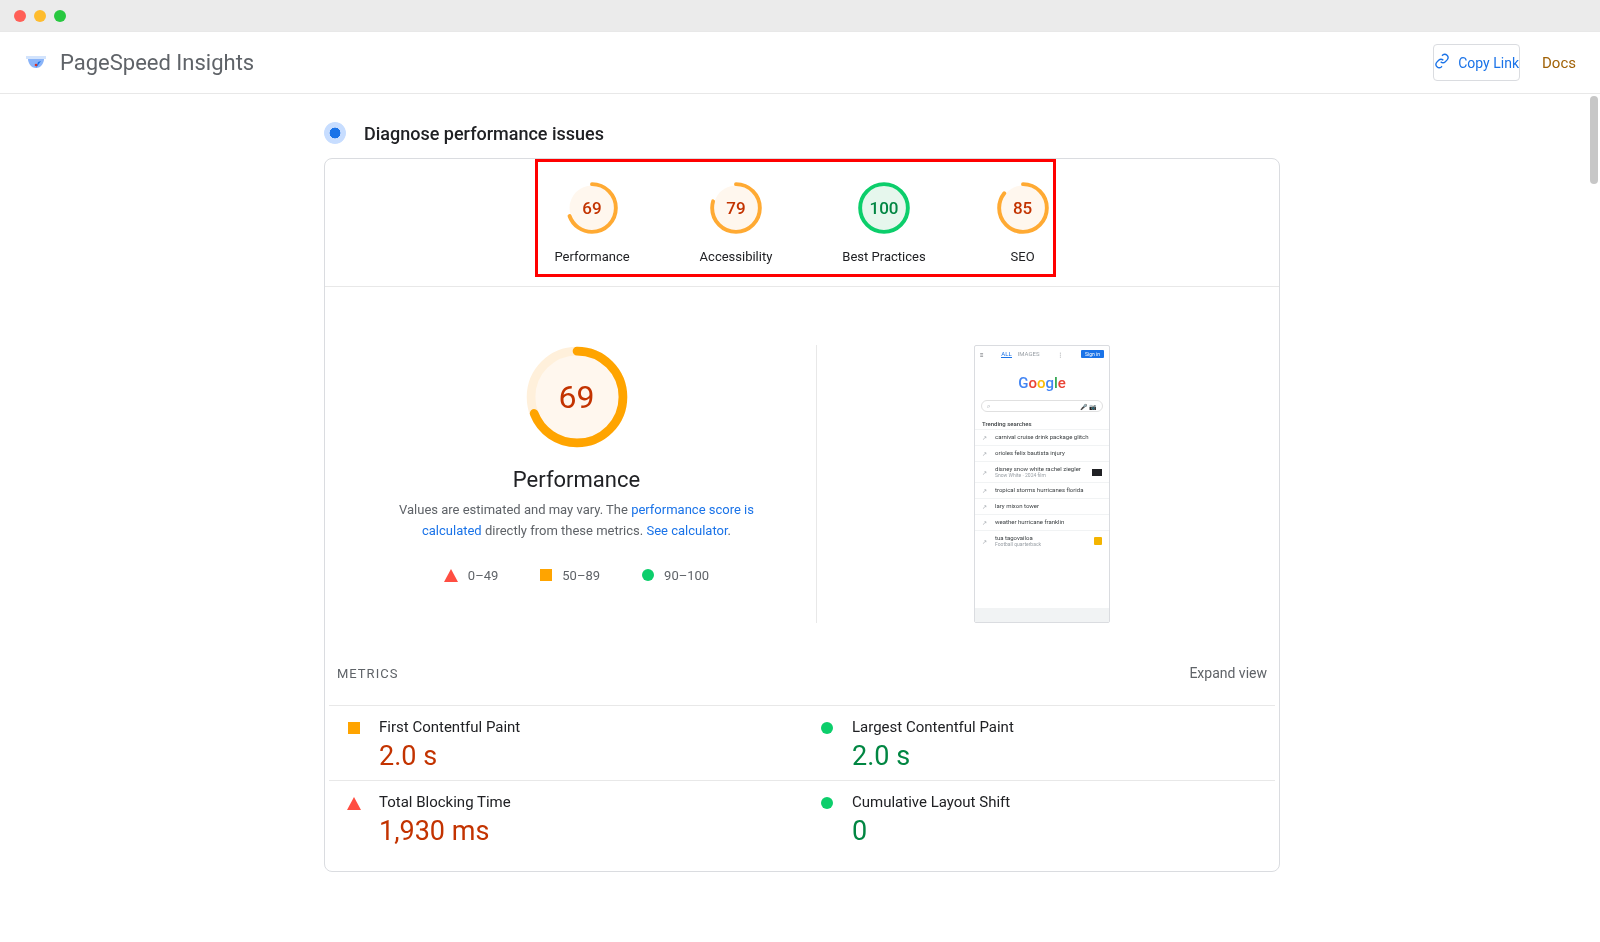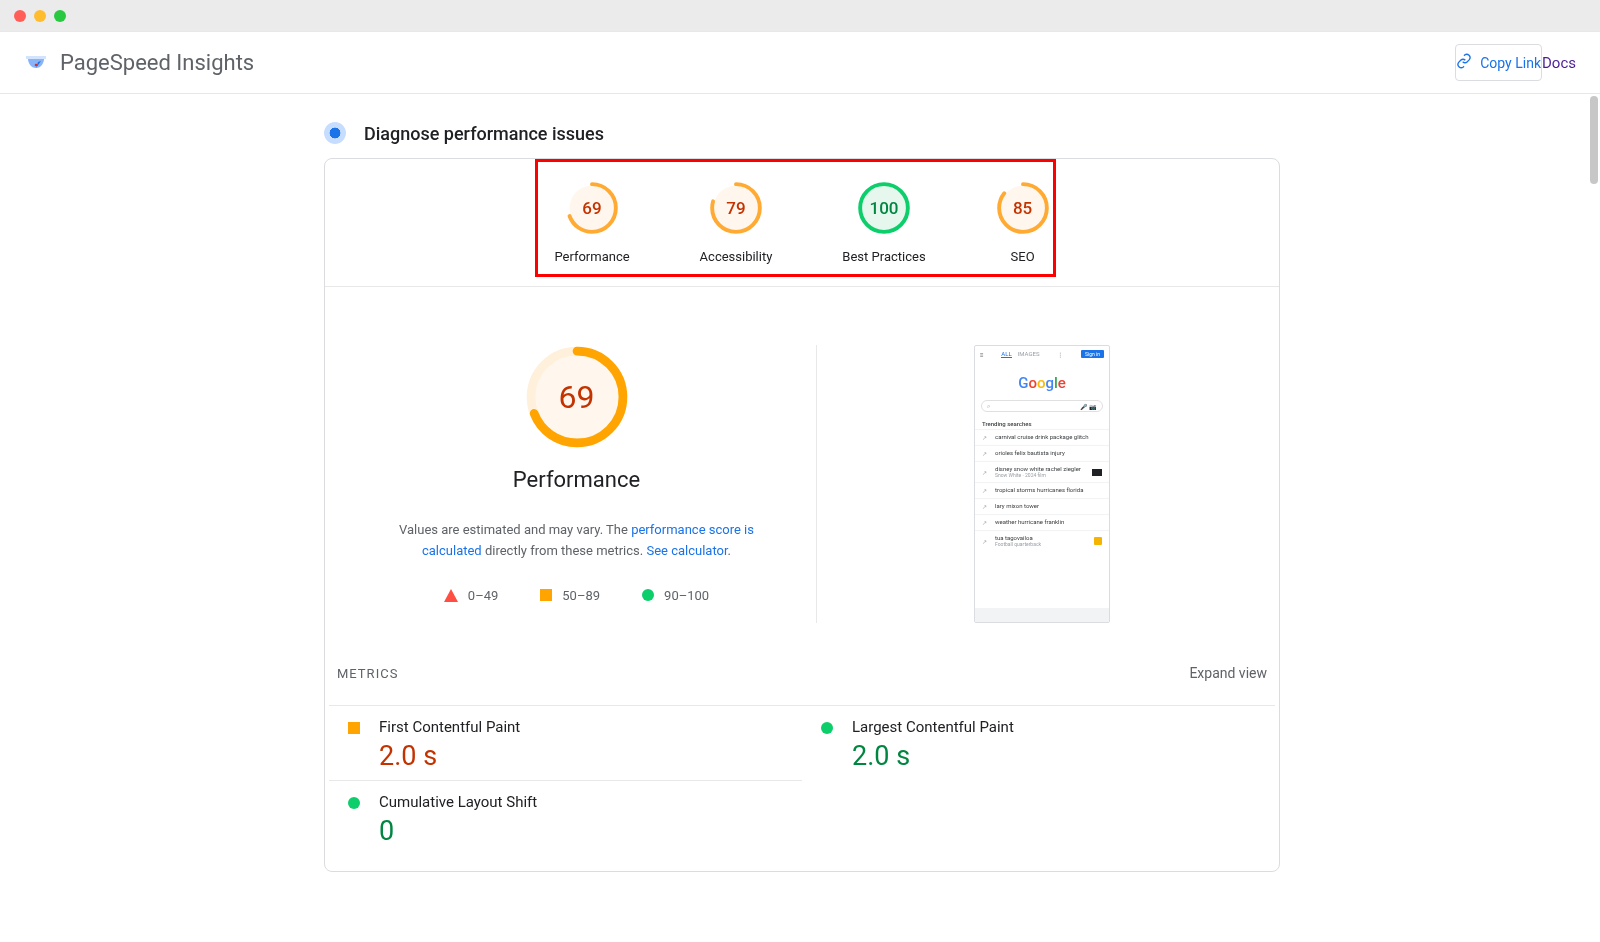--- a/index.html
+++ b/index.html
@@ -7,21 +7,21 @@
   .mac-bar{height:32px;background:#ebebeb;border-bottom:1px solid #e8e8e8;display:flex;align-items:center;padding:0 14px;gap:8px;}
   .mac-dot{width:12px;height:12px;border-radius:50%;}
   .mac-dot.r{background:#ff5f57;}
   .mac-dot.y{background:#febc2e;}
   .mac-dot.g{background:#28c840;}
   .top-header{display:flex;align-items:center;height:62px;padding:0 24px;border-bottom:1px solid #e8e8e8;}
   .logo-icon{width:24px;height:24px;margin-right:12px;}
   .app-title{font-size:22px;color:#5f6368;font-weight:400;text-align:right;}
   .spacer{flex:1;}
   .copy-btn{display:flex;align-items:center;gap:8px;border:1px solid #dadce0;color:#1a73e8;border-radius:4px;padding:8px 0;font-size:14px;background:#fff;cursor:pointer;}
-  .docs-link{color:#4c1d95;font-size:15px;text-decoration:none;}
+  .docs-link{color:#a16207;font-size:15px;margin-left:22px;text-decoration:none;}
   .content{width:960px;margin:0 auto;padding-left:4px;}
   .tabs{display:flex;justify-content:center;gap:40px;border-bottom:1px solid #dadce0;margin-top:6px;}
   .tab{display:flex;align-items:center;gap:8px;padding:12px 4px 14px;font-size:15px;color:#5f6368;cursor:pointer;border-bottom:3px solid transparent;}
   .tab.active{color:#1a73e8;border-bottom-color:#1a73e8;}
   .tab-icon{width:20px;height:20px;}
   .tab-icon svg{display:block;}
   .section-head{display:flex;align-items:center;gap:18px;margin:28px 0 14px;}
   .section-bullet{width:22px;height:22px;border-radius:50%;background:radial-gradient(circle,#1a73e8 34%,#c7ddff 36% 70%,#eaf2ff 72%);}
   .section-head h2{font-size:18px;font-weight:500;color:#202124;}
   .card{border:1px solid #dadce0;border-radius:8px;}
@@ -32,21 +32,21 @@
   .gauge-wrap svg{width:54px;height:54px;transform:rotate(-90deg);}
   .gauge-wrap .num{position:absolute;inset:0;display:flex;align-items:center;justify-content:center;font-size:17px;font-weight:500;}
   .gauge-label{font-size:13px;color:#202124;text-align:center;}
   .perf-row{display:flex;padding:58px 12px 18px;}
   .perf-left{width:480px;display:flex;flex-direction:column;align-items:center;border-right:1px solid #e8e8e8;}
   .big-gauge{position:relative;width:104px;height:104px;}
   .big-gauge .bg-fill{position:absolute;inset:5px;border-radius:50%;background:#fff7ee;}
   .big-gauge svg{width:104px;height:104px;transform:rotate(-90deg);position:relative;}
   .big-gauge .num{position:absolute;inset:0;display:flex;align-items:center;justify-content:center;font-size:32px;font-weight:400;color:#c33300;}
   .big-label{font-size:22px;color:#202124;margin-top:18px;}
-  .perf-desc{font-size:13px;color:#5f6368;text-align:center;line-height:1.6;margin-top:28px;max-width:400px;}
+  .perf-desc{font-size:13px;color:#5f6368;text-align:center;line-height:1.6;margin-top:8px;max-width:400px;}
   .perf-desc a{color:#1a73e8;text-decoration:none;}
   .legend{display:flex;gap:42px;margin-top:26px;align-items:center;font-size:13px;color:#5f6368;}
   .legend-item{display:flex;align-items:center;gap:10px;}
   .tri{width:0;height:0;border-left:7px solid transparent;border-right:7px solid transparent;border-bottom:13px solid #ff4e42;}
   .sq{width:12px;height:12px;background:#ffa400;}
   .circ{width:12px;height:12px;border-radius:50%;background:#0cce6b;}
   .perf-right{flex:1;display:flex;justify-content:center;align-items:flex-start;padding-top:0;}
   .phone-mock{width:136px;height:278px;border:1px solid #dadce0;border-radius:2px;background:#fff;display:flex;flex-direction:column;font-size:6px;}
   .pm-top{display:flex;justify-content:space-between;align-items:center;padding:4px 5px;}
   .pm-tabs{display:flex;gap:6px;color:#9aa0a6;font-size:6px;}
@@ -246,20 +246,29 @@
           <div class="shape">
             <span class="circ"></span>
           </div>
           <div>
             <div class="mname">Largest Contentful Paint</div>
             <div class="mval gv">2.0 s</div>
           </div>
         </div>
         <div class="metric">
           <div class="shape">
+            <span class="tri"></span>
+          </div>
+          <div>
+            <div class="mname">Total Blocking Time</div>
+            <div class="mval av">1,930 ms</div>
+          </div>
+        </div>
+        <div class="metric">
+          <div class="shape">
             <span class="circ"></span>
           </div>
           <div>
             <div class="mname">Cumulative Layout Shift</div>
             <div class="mval gv">0</div>
           </div>
         </div>
       </div>
   </div>
 </div>

